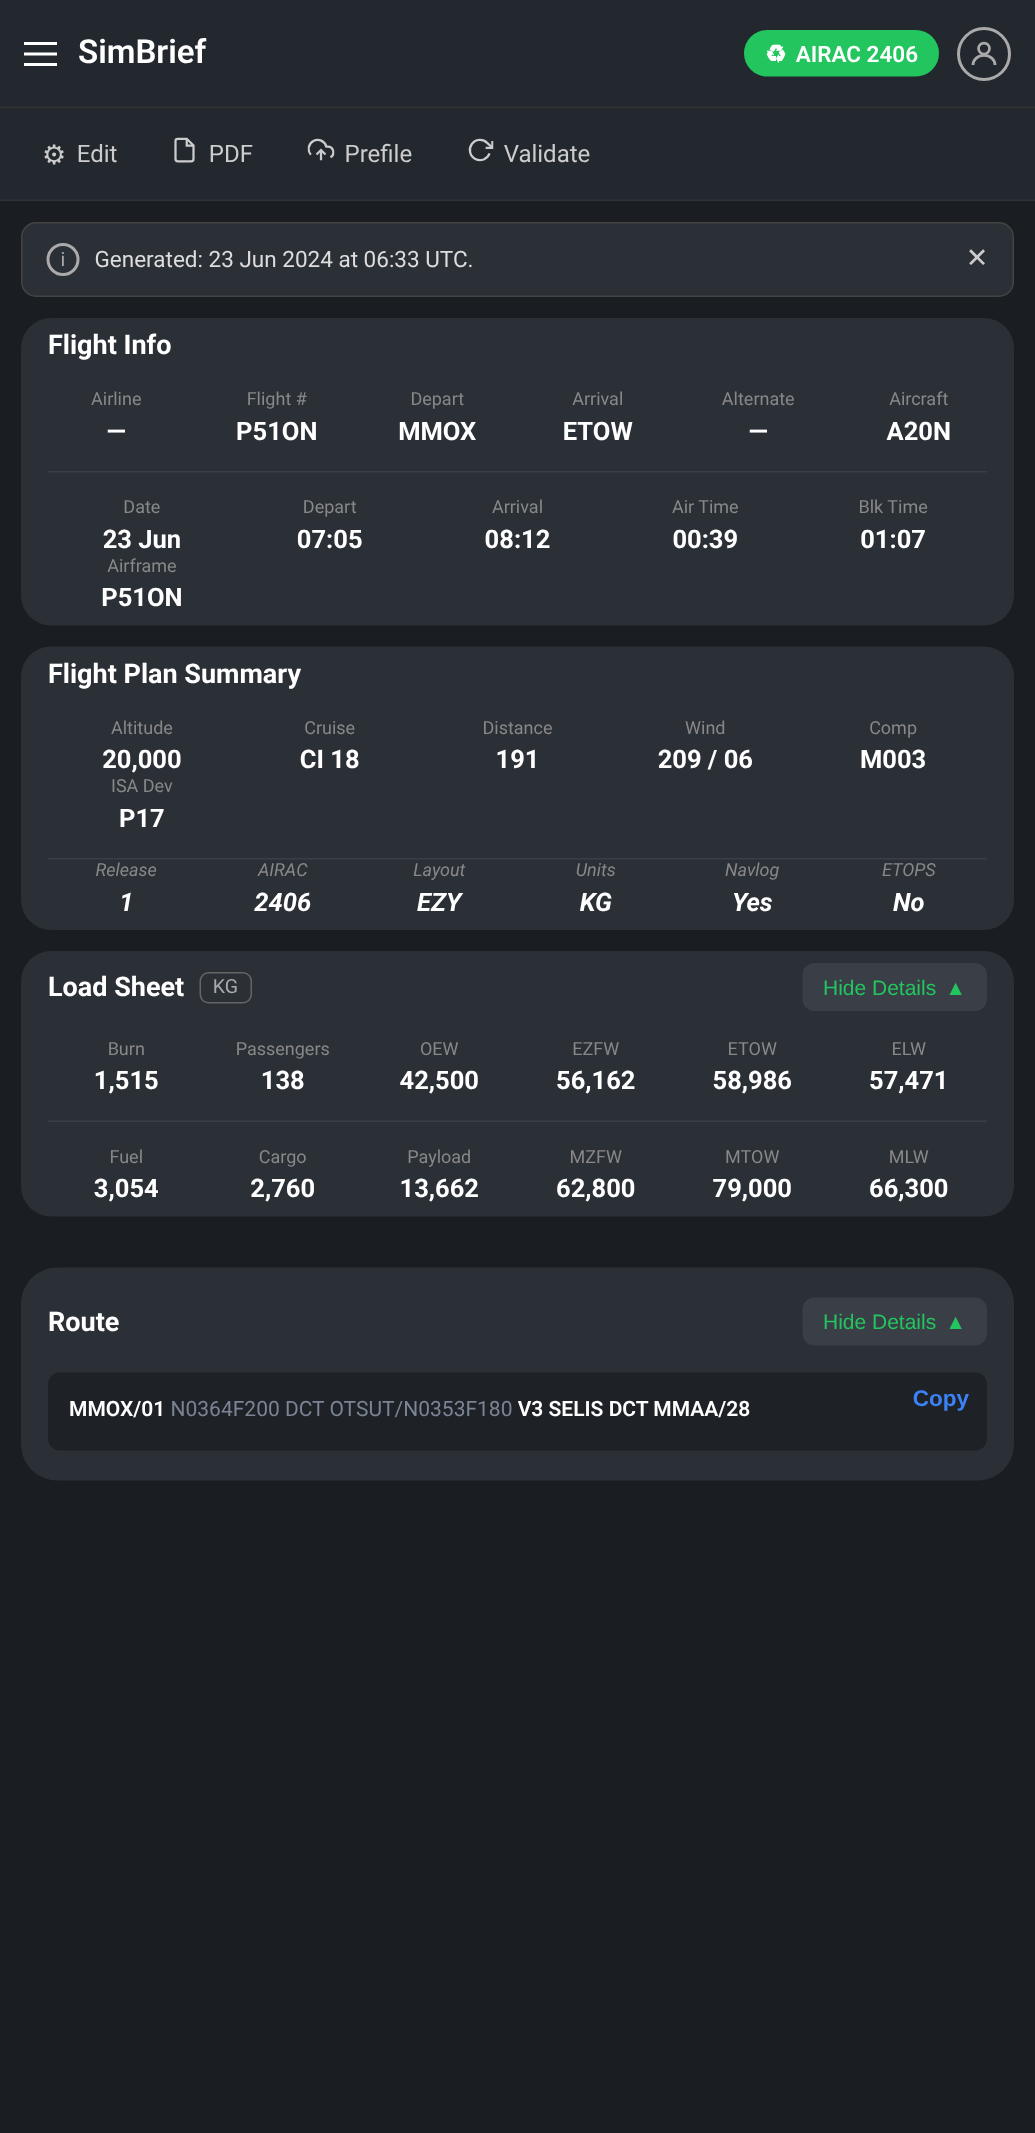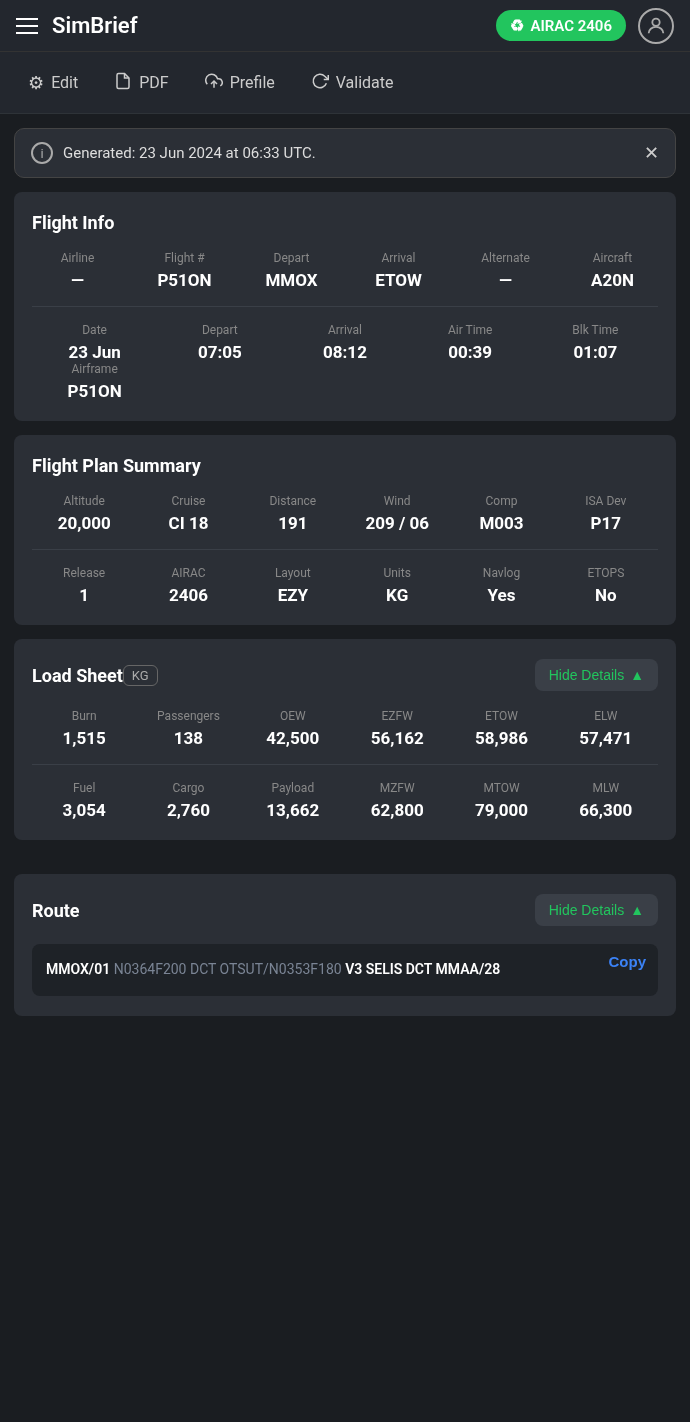--- a/index.html
+++ b/index.html
@@ -12,21 +12,21 @@
       min-height: 1422px;
     }
 
     
     .header {
       background: #23272e;
       display: flex;
       align-items: center;
       justify-content: space-between;
       padding: 0 16px;
-      height: 52px;
+      height: 72px;
       border-bottom: 1px solid #333;
     }
     .header-left {
       display: flex;
       align-items: center;
       gap: 14px;
     }
     .hamburger {
       display: flex;
       flex-direction: column;
@@ -131,23 +131,23 @@
     .close-btn {
       color: #ccc;
       font-size: 18px;
       cursor: pointer;
       line-height: 1;
     }
 
     
     .card {
       background: #2b2f36;
-      border-radius: 8px;
+      border-radius: 20px;
       margin: 14px 14px 0 14px;
-      padding: 20px 18px;
+      padding: 8px 18px;
     }
     .card-title {
       font-size: 18px;
       font-weight: 700;
       color: #fff;
       margin-bottom: 18px;
     }
 
     
     .info-grid {
@@ -180,44 +180,45 @@
     }
     .info-divider {
       border: none;
       border-top: 1px solid #3a3f47;
       margin: 16px 0 0 0;
     }
 
     
     .summary-grid {
       display: grid;
-      grid-template-columns: repeat(6, 1fr);
+      grid-template-columns: repeat(5, 1fr);
       gap: 0;
       margin-bottom: 4px;
     }
     .summary-grid-row2 {
       display: grid;
       grid-template-columns: repeat(6, 1fr);
       gap: 0;
-      margin-top: 16px;
+      font-style: italic;
     }
 
     
     .section-header {
       display: flex;
       align-items: center;
       justify-content: space-between;
       margin-bottom: 18px;
     }
     .section-title {
       font-size: 18px;
       font-weight: 700;
       color: #fff;
       display: flex;
       align-items: center;
+      gap: 10px;
     }
     .kg-badge {
       border: 1px solid #666;
       border-radius: 6px;
       padding: 2px 8px;
       font-size: 13px;
       color: #aaa;
       font-weight: 400;
     }
     .hide-details-btn {
@@ -241,21 +242,21 @@
     .load-grid-row2 {
       display: grid;
       grid-template-columns: repeat(6, 1fr);
       gap: 0;
       margin-top: 16px;
     }
 
     
     .route-card {
       background: #2b2f36;
-      border-radius: 8px;
+      border-radius: 24px;
       margin: 14px 14px 0 14px;
       padding: 20px 18px;
     }
     .route-text-box {
       background: #1e2227;
       border-radius: 8px;
       padding: 14px;
       margin-top: 14px;
       font-size: 14px;
       color: #ccc;

